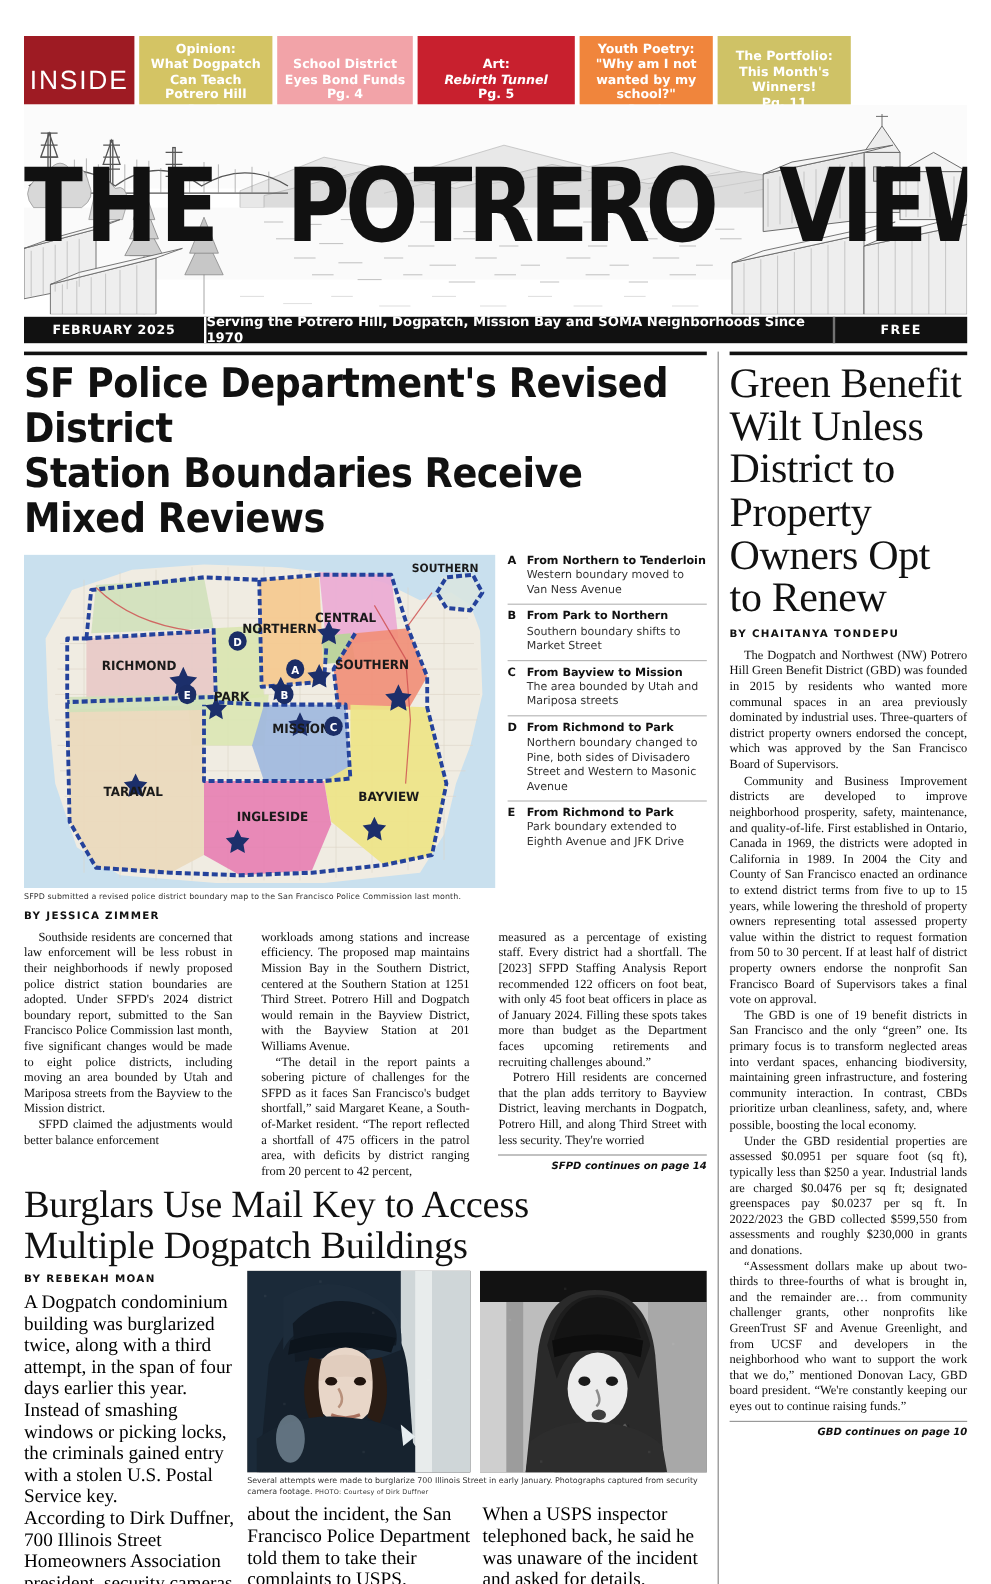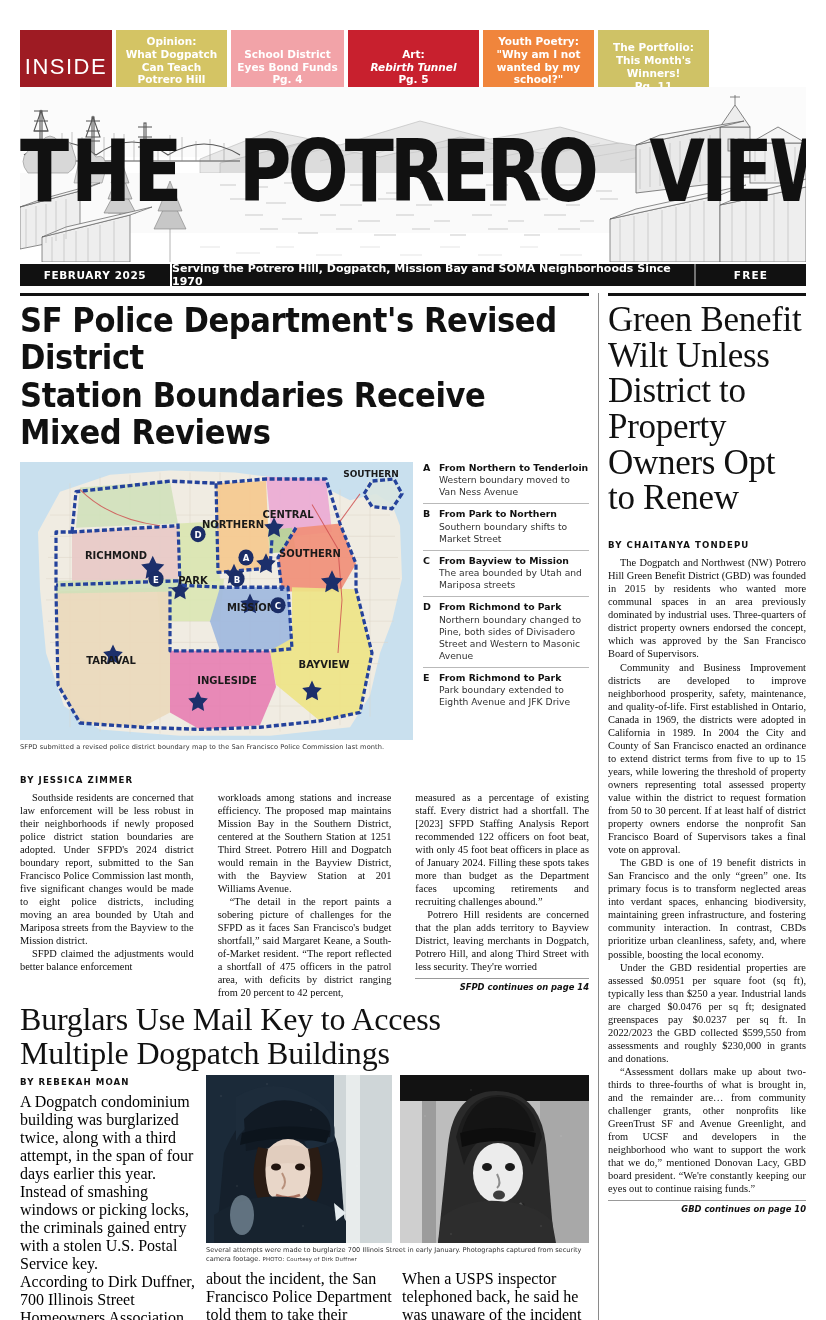--- a/index.html
+++ b/index.html
@@ -118,21 +118,21 @@
   .legend-item:last-child { border-bottom: none; }
   .legend-key { font-weight: bold; font-size: 9.5px; width: 10px; flex: 0 0 10px; color: #111; }
   .legend-txt { flex: 1; }
   .legend-title { font-weight: bold; font-size: 9.3px; line-height: 1.25; color: #111; }
   .legend-desc { font-size: 9.2px; line-height: 1.3; color: #333; margin-top: 1px; }
 
   .byline {
     font-family: "DejaVu Sans", sans-serif;
     font-weight: bold; font-size: 8.6px;
     letter-spacing: 1.1px; color: #111;
-    margin: 24px 0 6px;
+    margin: 8px 0 6px;
   }
 
   .cols3 { display: flex; gap: 24px; }
   .col { width: 186px; }
   .col p, .body p {
     font-family: "Liberation Serif", serif;
     font-size: 10.4px;
     line-height: 1.255;
     text-align: justify;
     text-indent: 12px;

